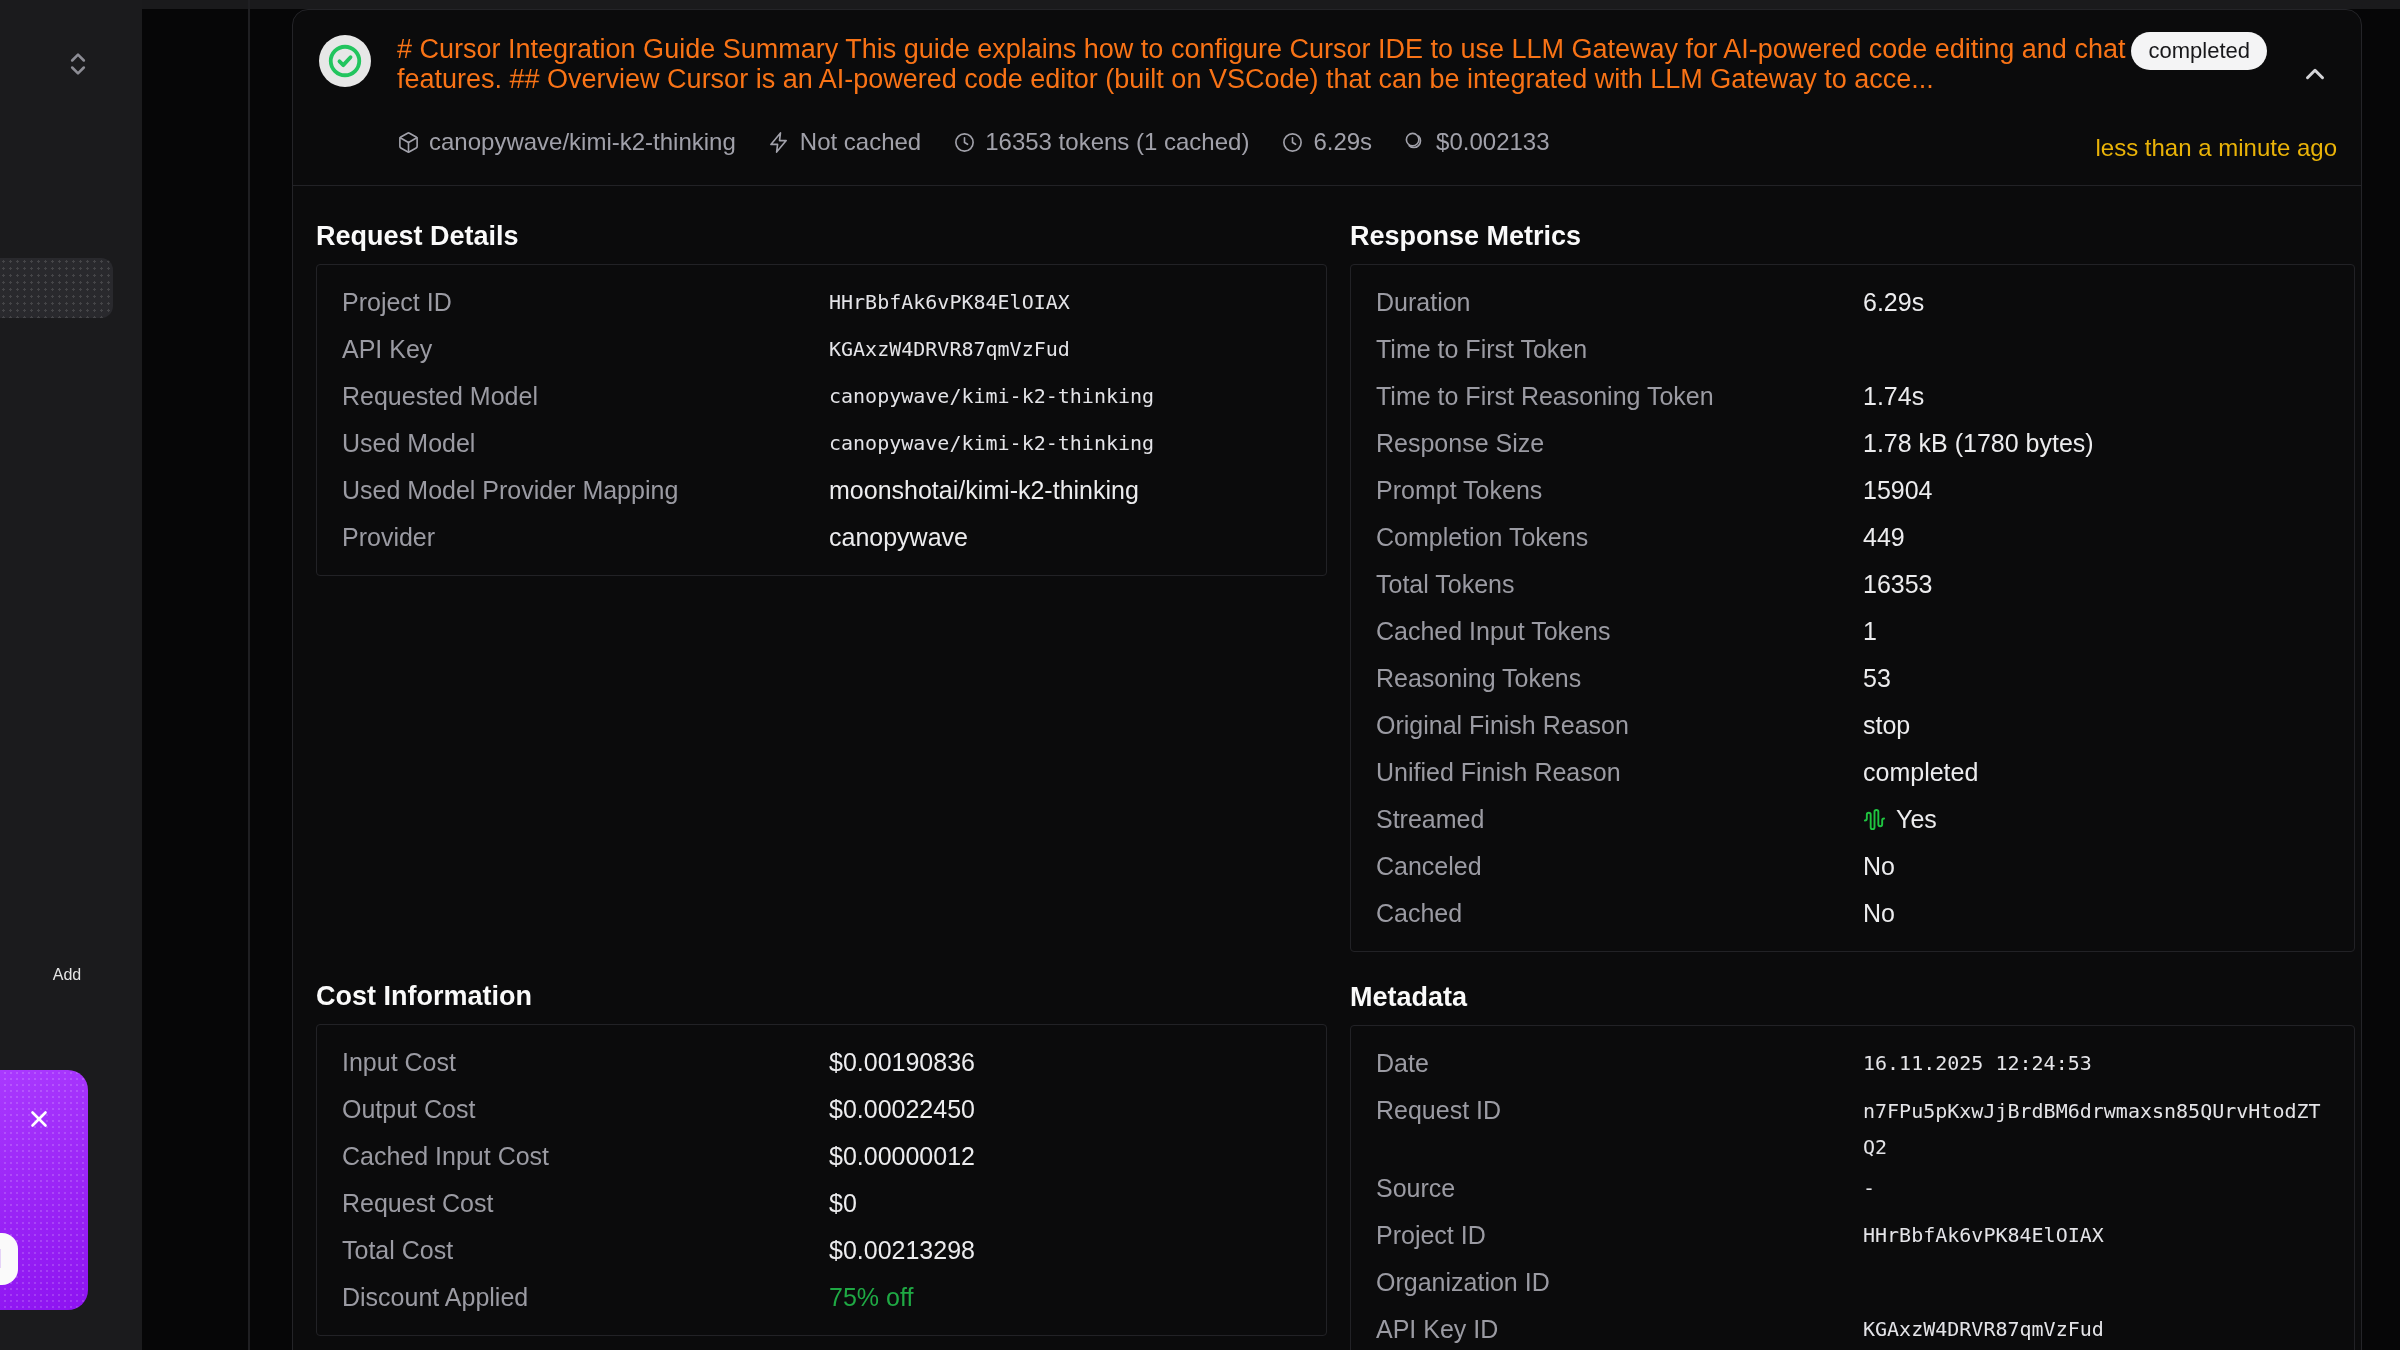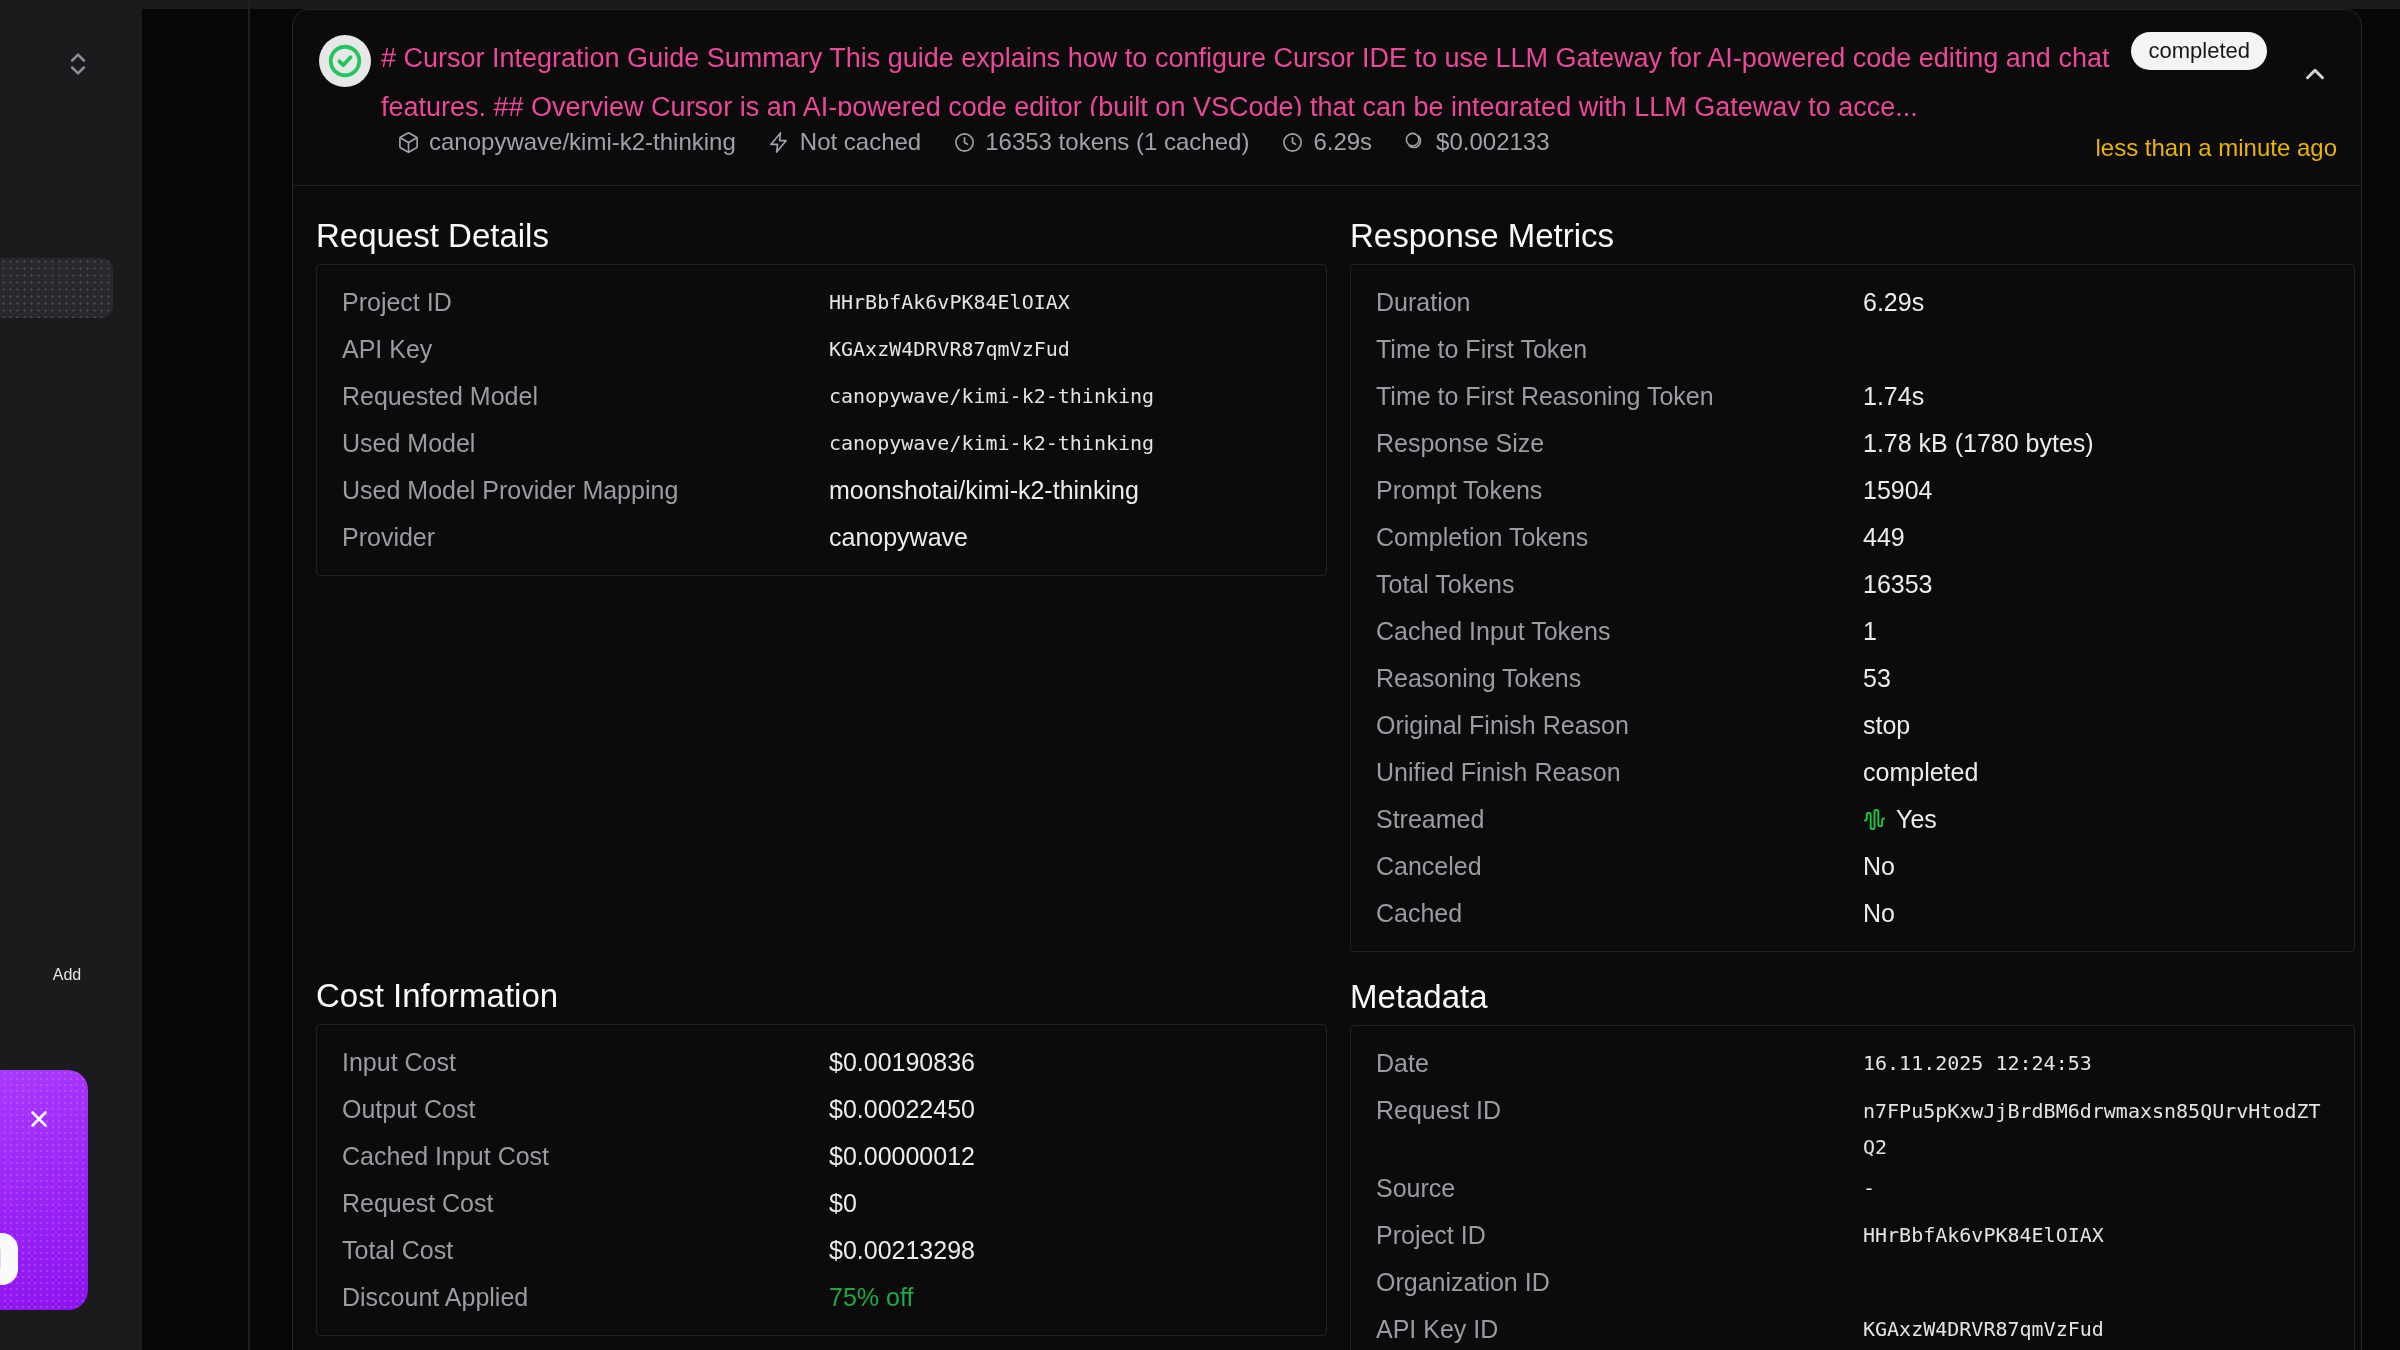--- a/index.html
+++ b/index.html
@@ -31,37 +31,37 @@
                font-family:"Liberation Sans", sans-serif; }
 
   
   .card { position:absolute; left:292px; top:9px; width:2070px; height:1420px;
           background:#0b0b0c; border:1px solid #242428; border-radius:16px; overflow:hidden; }
 
   .card-header { position:relative; height:176px; border-bottom:1px solid #222226; }
   .status-circle { position:absolute; left:26px; top:25px; width:52px; height:52px; border-radius:50%;
                    background:#e7e7e7; display:flex; align-items:center; justify-content:center; }
   .status-circle svg { width:38px; height:38px; }
-  .req-title { position:absolute; left:88px; top:24px; width:1760px; max-height:82px; overflow:hidden;
-               font-size:27px; line-height:49px; color:#ec4899; }
+  .req-title { position:absolute; left:104px; top:24px; width:1760px; max-height:82px; overflow:hidden;
+               font-size:27px; line-height:30px; color:#f97316; }
   .status-badge { position:absolute; right:94px; top:22px; background:#f4f4f5; color:#18181b;
                   font-size:22px; line-height:22px; padding:8px 17px; border-radius:999px; }
   .collapse-btn { position:absolute; right:26px; top:44px; width:40px; height:40px; background:none; border:none;
                   color:#d4d4d8; cursor:pointer; display:flex; align-items:center; justify-content:center; }
   .meta-row { position:absolute; left:104px; top:118px; display:flex; align-items:center; gap:32px;
               font-size:24px; color:#a1a1aa; }
   .meta-item { display:flex; align-items:center; gap:9px; }
   .meta-item svg { width:23px; height:23px; flex:none; }
   .timestamp { position:absolute; right:24px; top:124px; font-size:24px; color:#eab308; }
 
   
   .content { position:absolute; left:0; top:176px; right:0; bottom:0; display:flex; gap:23px; padding:0 6px 0 23px; }
   .col-left  { width:1011px; flex:none; }
   .col-right { flex:1; }
-  .section-title { margin-top:33px; font-size:33px; font-weight:400; color:#fafafa; height:34px; line-height:34px; }
+  .section-title { margin-top:33px; font-size:27px; font-weight:700; color:#fafafa; height:34px; line-height:34px; }
   .kv-box { margin-top:11px; border:1px solid #222226; border-radius:4px; padding:14px 0; }
   .kv-box.tall-cut { height:430px; }
   .kv-row { min-height:47px; display:flex; align-items:flex-start; padding:0 25px; }
   .kv-label { flex:0 0 487px; font-size:25px; line-height:47px; color:#9b9ba3; }
   .kv-value { flex:1; font-size:25px; line-height:47px; color:#ececee; }
   .kv-value.mono { font-family:"DejaVu Sans Mono", monospace; font-size:20px; color:#e4e4e8; }
   .kv-value.wrap { line-height:36px; padding-top:6px; word-break:break-all; }
   .kv-value.with-icon { display:flex; align-items:center; gap:10px; }
   .kv-value.with-icon svg { width:23px; height:23px; color:#1fc440; }
 

